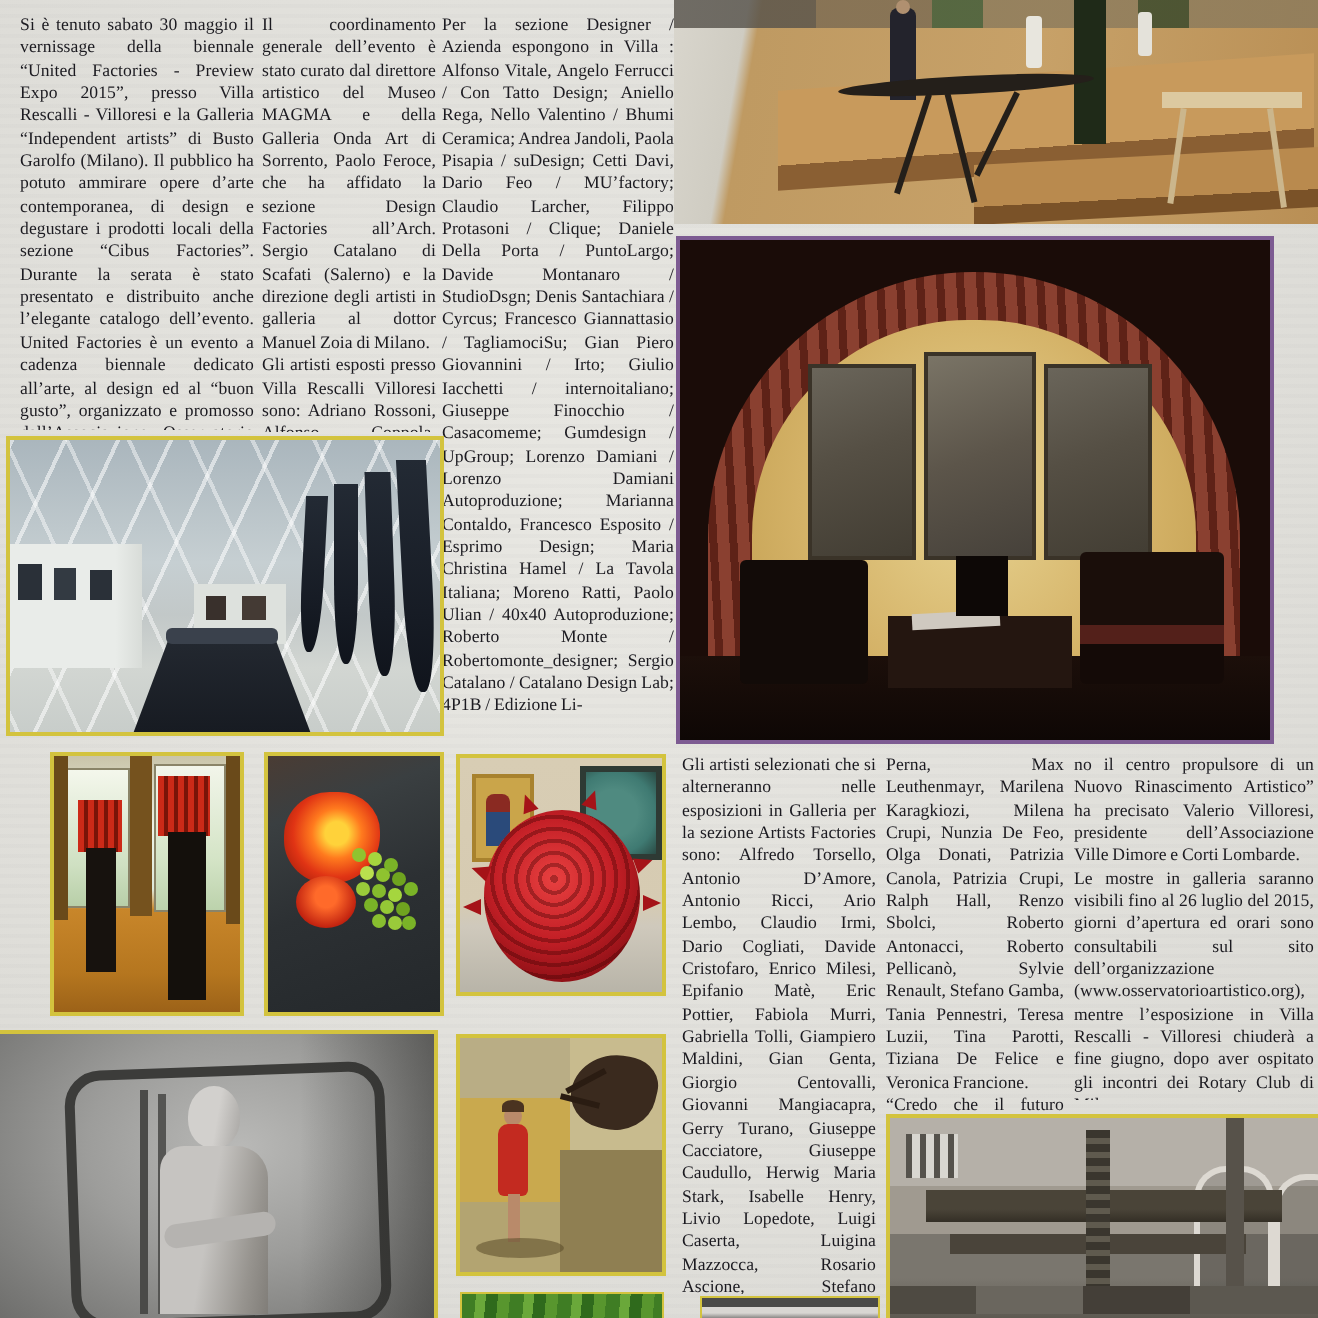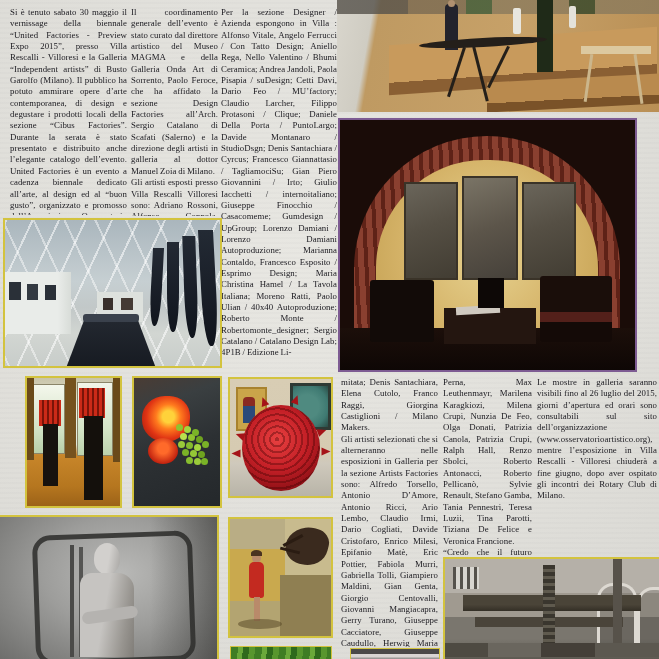--- a/index.html
+++ b/index.html
@@ -86,28 +86,28 @@
     <p>Si è tenuto sabato 30 maggio il vernissage della biennale “United Factories - Preview Expo 2015”, presso Villa Rescalli - Villoresi e la Galleria “Independent artists” di Busto Garolfo (Milano). Il pubblico ha potuto ammirare opere d’arte contemporanea, di design e degustare i prodotti locali della sezione “Cibus Factories”. Durante la serata è stato presentato e distribuito anche l’elegante catalogo dell’evento. United Factories è un evento a cadenza biennale dedicato all’arte, al design ed al “buon gusto”, organizzato e promosso dall’Associazione Osservatorio Artistico di Milano.</p>
   </section>
   <section class="col" id="c2">
     <p>Il coordinamento generale dell’evento è stato curato dal direttore artistico del Museo MAGMA e della Galleria Onda Art di Sorrento, Paolo Feroce, che ha affidato la sezione Design Factories all’Arch. Sergio Catalano di Scafati (Salerno) e la direzione degli artisti in galleria al dottor Manuel Zoia di Milano.</p>
     <p>Gli artisti esposti presso Villa Rescalli Villoresi sono: Adriano Rossoni, Alfonso Coppola, Andrea Ciresola, Angelo De Masi, Domenico Fatigati, Elisabetta Trevisan, Ennio Montariello, Enrico De Maio, Enzo</p>
   </section>
   <section class="col" id="c3">
     <p>Per la sezione Designer / Azienda espongono in Villa : Alfonso Vitale, Angelo Ferrucci / Con Tatto Design; Aniello Rega, Nello Valentino / Bhumi Ceramica; Andrea Jandoli, Paola Pisapia / suDesign; Cetti Davi, Dario Feo / MU’factory; Claudio Larcher, Filippo Protasoni / Clique; Daniele Della Porta / PuntoLargo; Davide Montanaro / StudioDsgn; Denis Santachiara / Cyrcus; Francesco Giannattasio / TagliamociSu; Gian Piero Giovannini / Irto; Giulio Iacchetti / internoitaliano; Giuseppe Finocchio / Casacomeme; Gumdesign / UpGroup; Lorenzo Damiani / Lorenzo Damiani Autoproduzione; Marianna Contaldo, Francesco Esposito / Esprimo Design; Maria Christina Hamel / La Tavola Italiana; Moreno Ratti, Paolo Ulian / 40x40 Autoproduzione; Roberto Monte / Robertomonte_designer; Sergio Catalano / Catalano Design Lab; 4P1B / Edizione Li-</p>
   </section>
   <section class="col" id="c4">
-    <p>mitata; Denis Santachiara, Elena Cutolo, Franco Raggi, Giorgina Castiglioni / Milano Makers.</p>
     <p>Gli artisti selezionati che si alterneranno nelle esposizioni in Galleria per la sezione Artists Factories sono: Alfredo Torsello, Antonio D’Amore, Antonio Ricci, Ario Lembo, Claudio Irmi, Dario Cogliati, Davide Cristofaro, Enrico Milesi, Epifanio Matè, Eric Pottier, Fabiola Murri, Gabriella Tolli, Giampiero Maldini, Gian Genta, Giorgio Centovalli, Giovanni Mangiacapra, Gerry Turano, Giuseppe Cacciatore, Giuseppe Caudullo, Herwig Maria Stark, Isabelle Henry, Livio Lopedote, Luigi Caserta, Luigina Mazzocca, Rosario Ascione, Stefano Favaretto, Norma Picciotto, Marinella Imbalzano, Marco</p>
   </section>
   <section class="col" id="c5">
     <p>Perna, Max Leuthenmayr, Marilena Karagkiozi, Milena Crupi, Nunzia De Feo, Olga Donati, Patrizia Canola, Patrizia Crupi, Ralph Hall, Renzo Sbolci, Roberto Antonacci, Roberto Pellicanò, Sylvie Renault, Stefano Gamba, Tania Pennestri, Teresa Luzii, Tina Parotti, Tiziana De Felice e Veronica Francione.</p>
     <p>“Credo che il futuro dell’Italia sia legato principalmente all’Arte, alle eccellenze agroalimentari e al design. Noi vogliamo che le Dimore storiche sia-</p>
   </section>
   <section class="col" id="c6">
+    <p>no il centro propulsore di un Nuovo Rinascimento Artistico” ha precisato Valerio Villoresi, presidente dell’Associazione Ville Dimore e Corti Lombarde.</p>
     <p>Le mostre in galleria saranno visibili fino al 26 luglio del 2015, giorni d’apertura ed orari sono consultabili sul sito dell’organizzazione (www.osservatorioartistico.org), mentre l’esposizione in Villa Rescalli - Villoresi chiuderà a fine giugno, dopo aver ospitato gli incontri dei Rotary Club di Milano.</p>
   </section>
 
   <figure class="ph" id="phA">
     <div class="s" style="left:0;top:0;width:322px;height:14px;background:linear-gradient(90deg,#55514a 0 22%,#7a6a52 22% 40%,#3b5a38 40% 48%,#8a7a5c 48% 72%,#314428 72% 80%,#8a7a5c 80% 100%);opacity:.8;"></div>
     <div class="s" style="left:52px;top:36px;width:268px;height:50px;background:linear-gradient(180deg,#c89a5c 0 75%,#8a5f33 75% 100%);transform:skewY(-4deg);"></div>
     <div class="s" style="left:150px;top:78px;width:172px;height:30px;background:linear-gradient(180deg,#b98a4e 0 70%,#7a5228 70% 100%);transform:skewY(-3deg);"></div>
     <div class="s" style="left:108px;top:4px;width:13px;height:46px;background:#23232c;border-radius:4px 4px 0 0;"></div>
     <div class="s" style="left:111px;top:0;width:7px;height:7px;border-radius:50%;background:#b09070;"></div>
     <div class="s" style="left:200px;top:0;width:16px;height:72px;background:#1f2a18;"></div>

